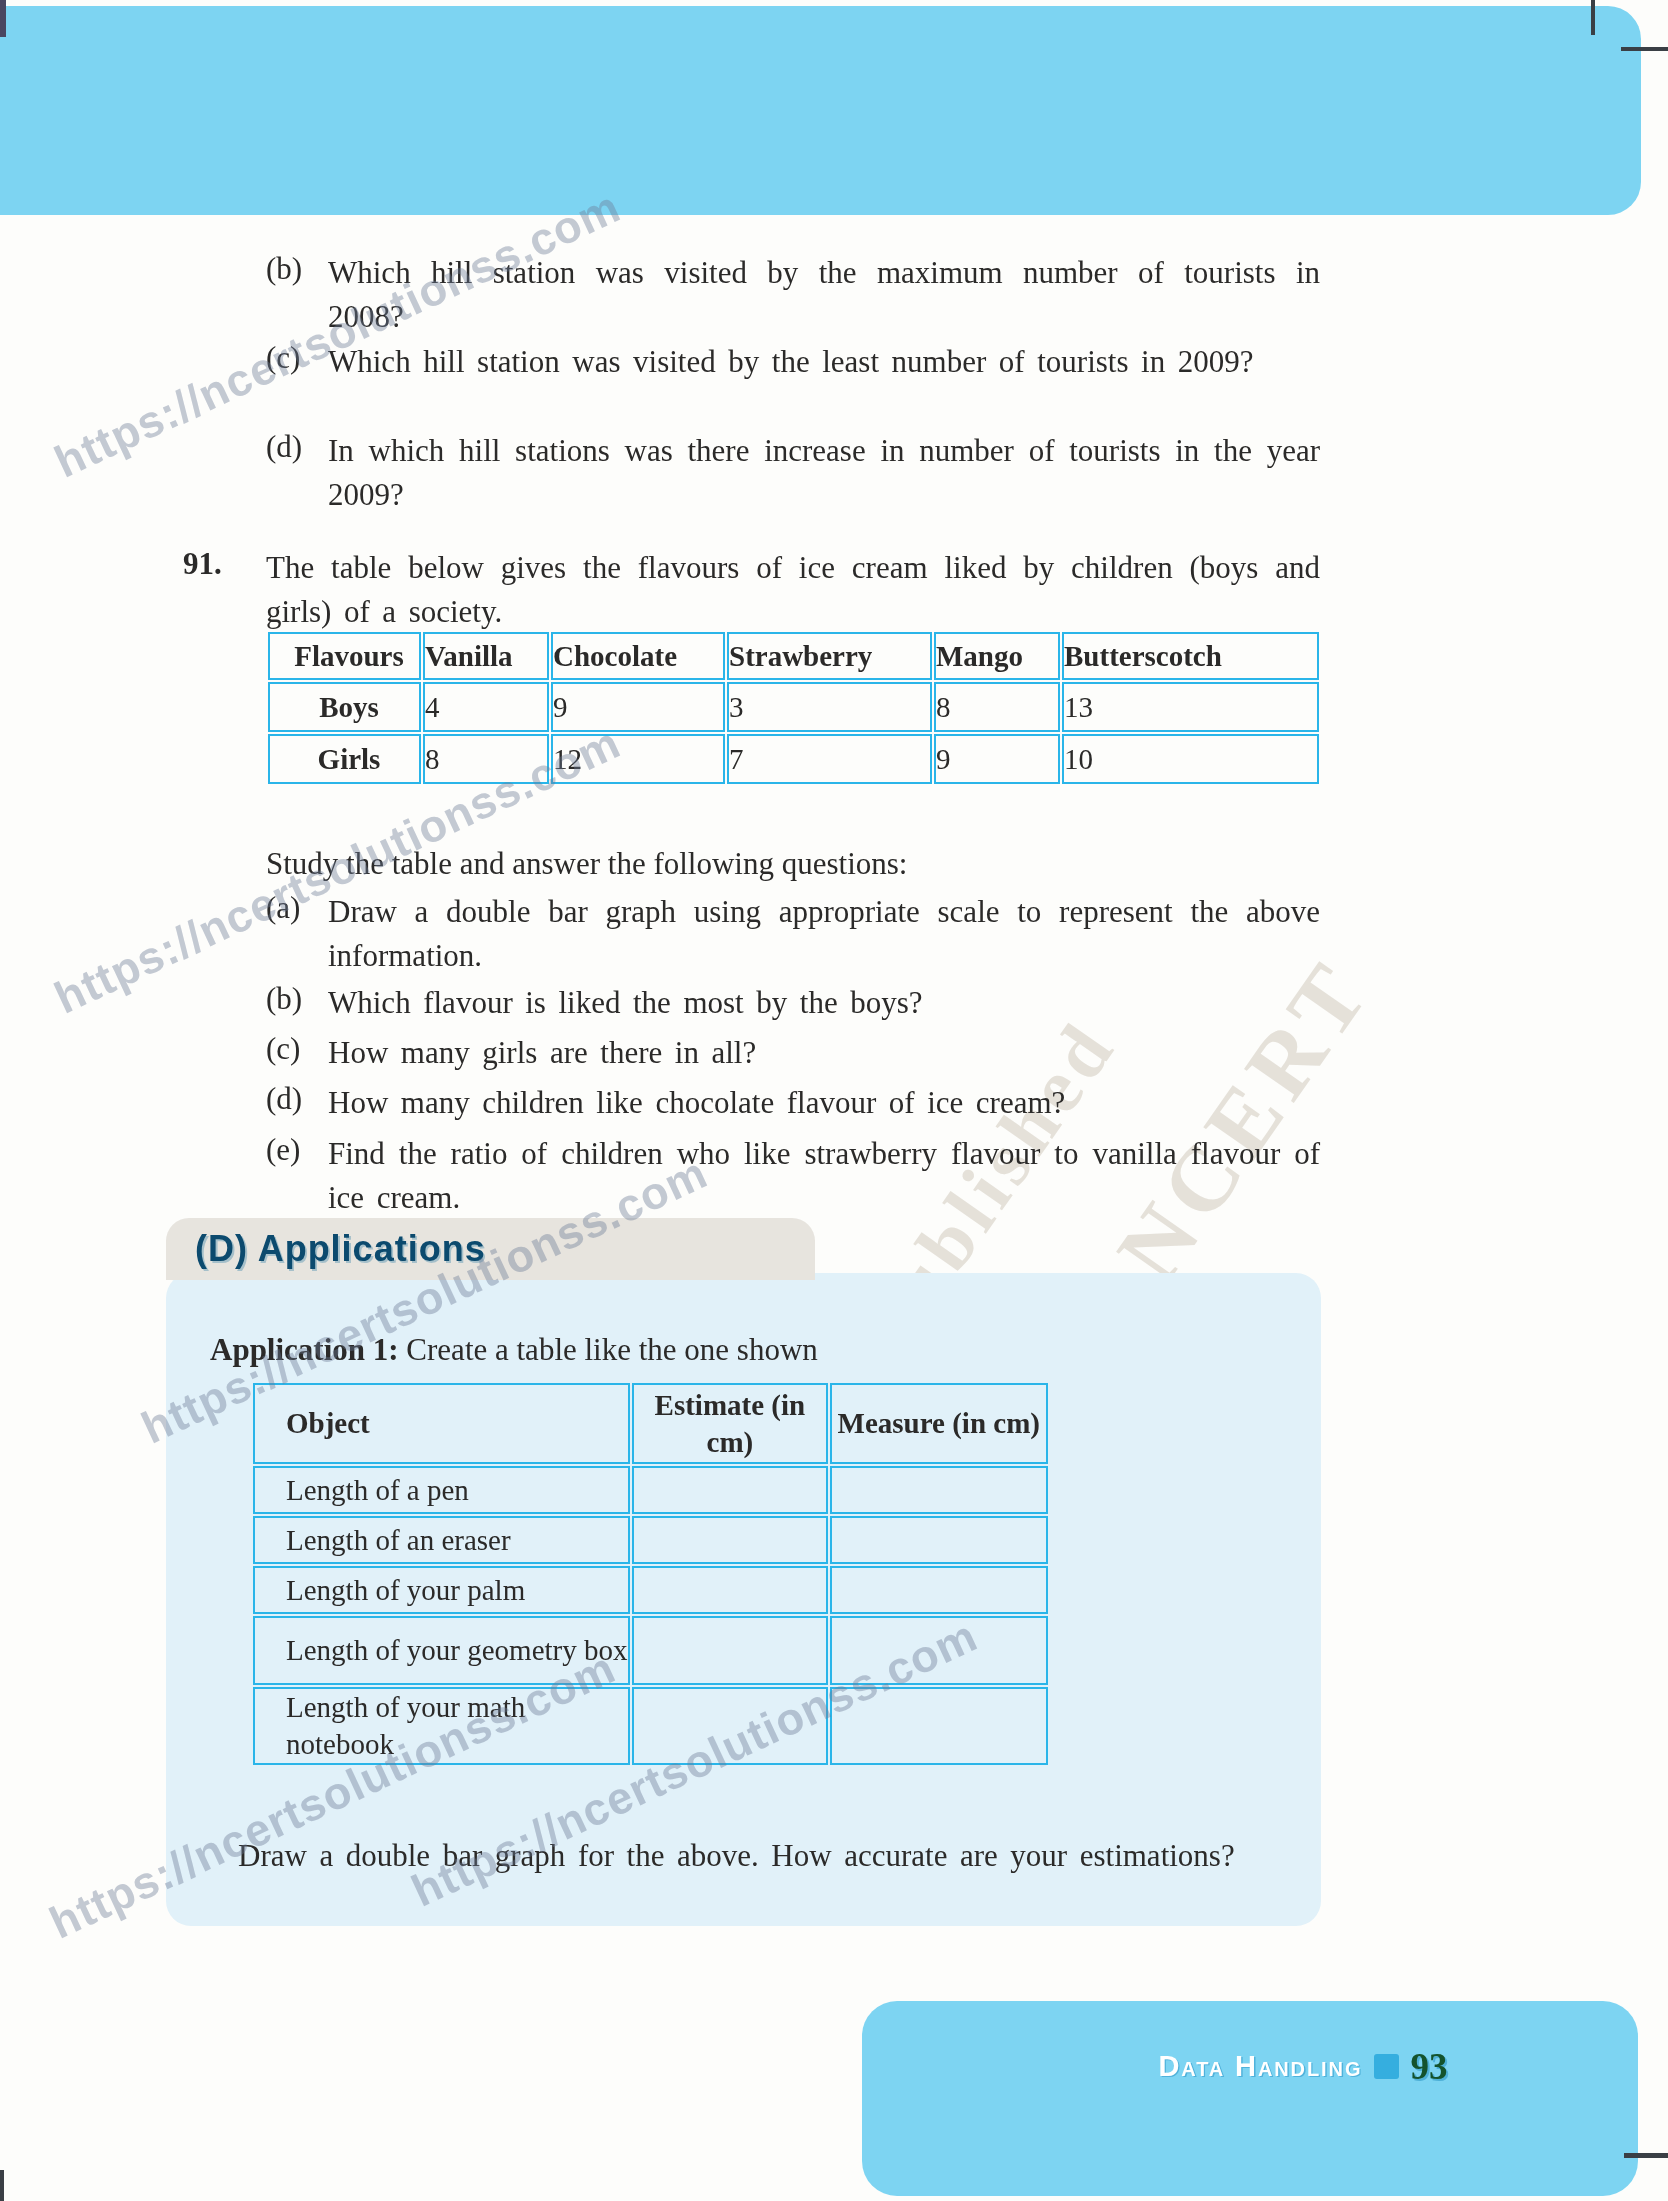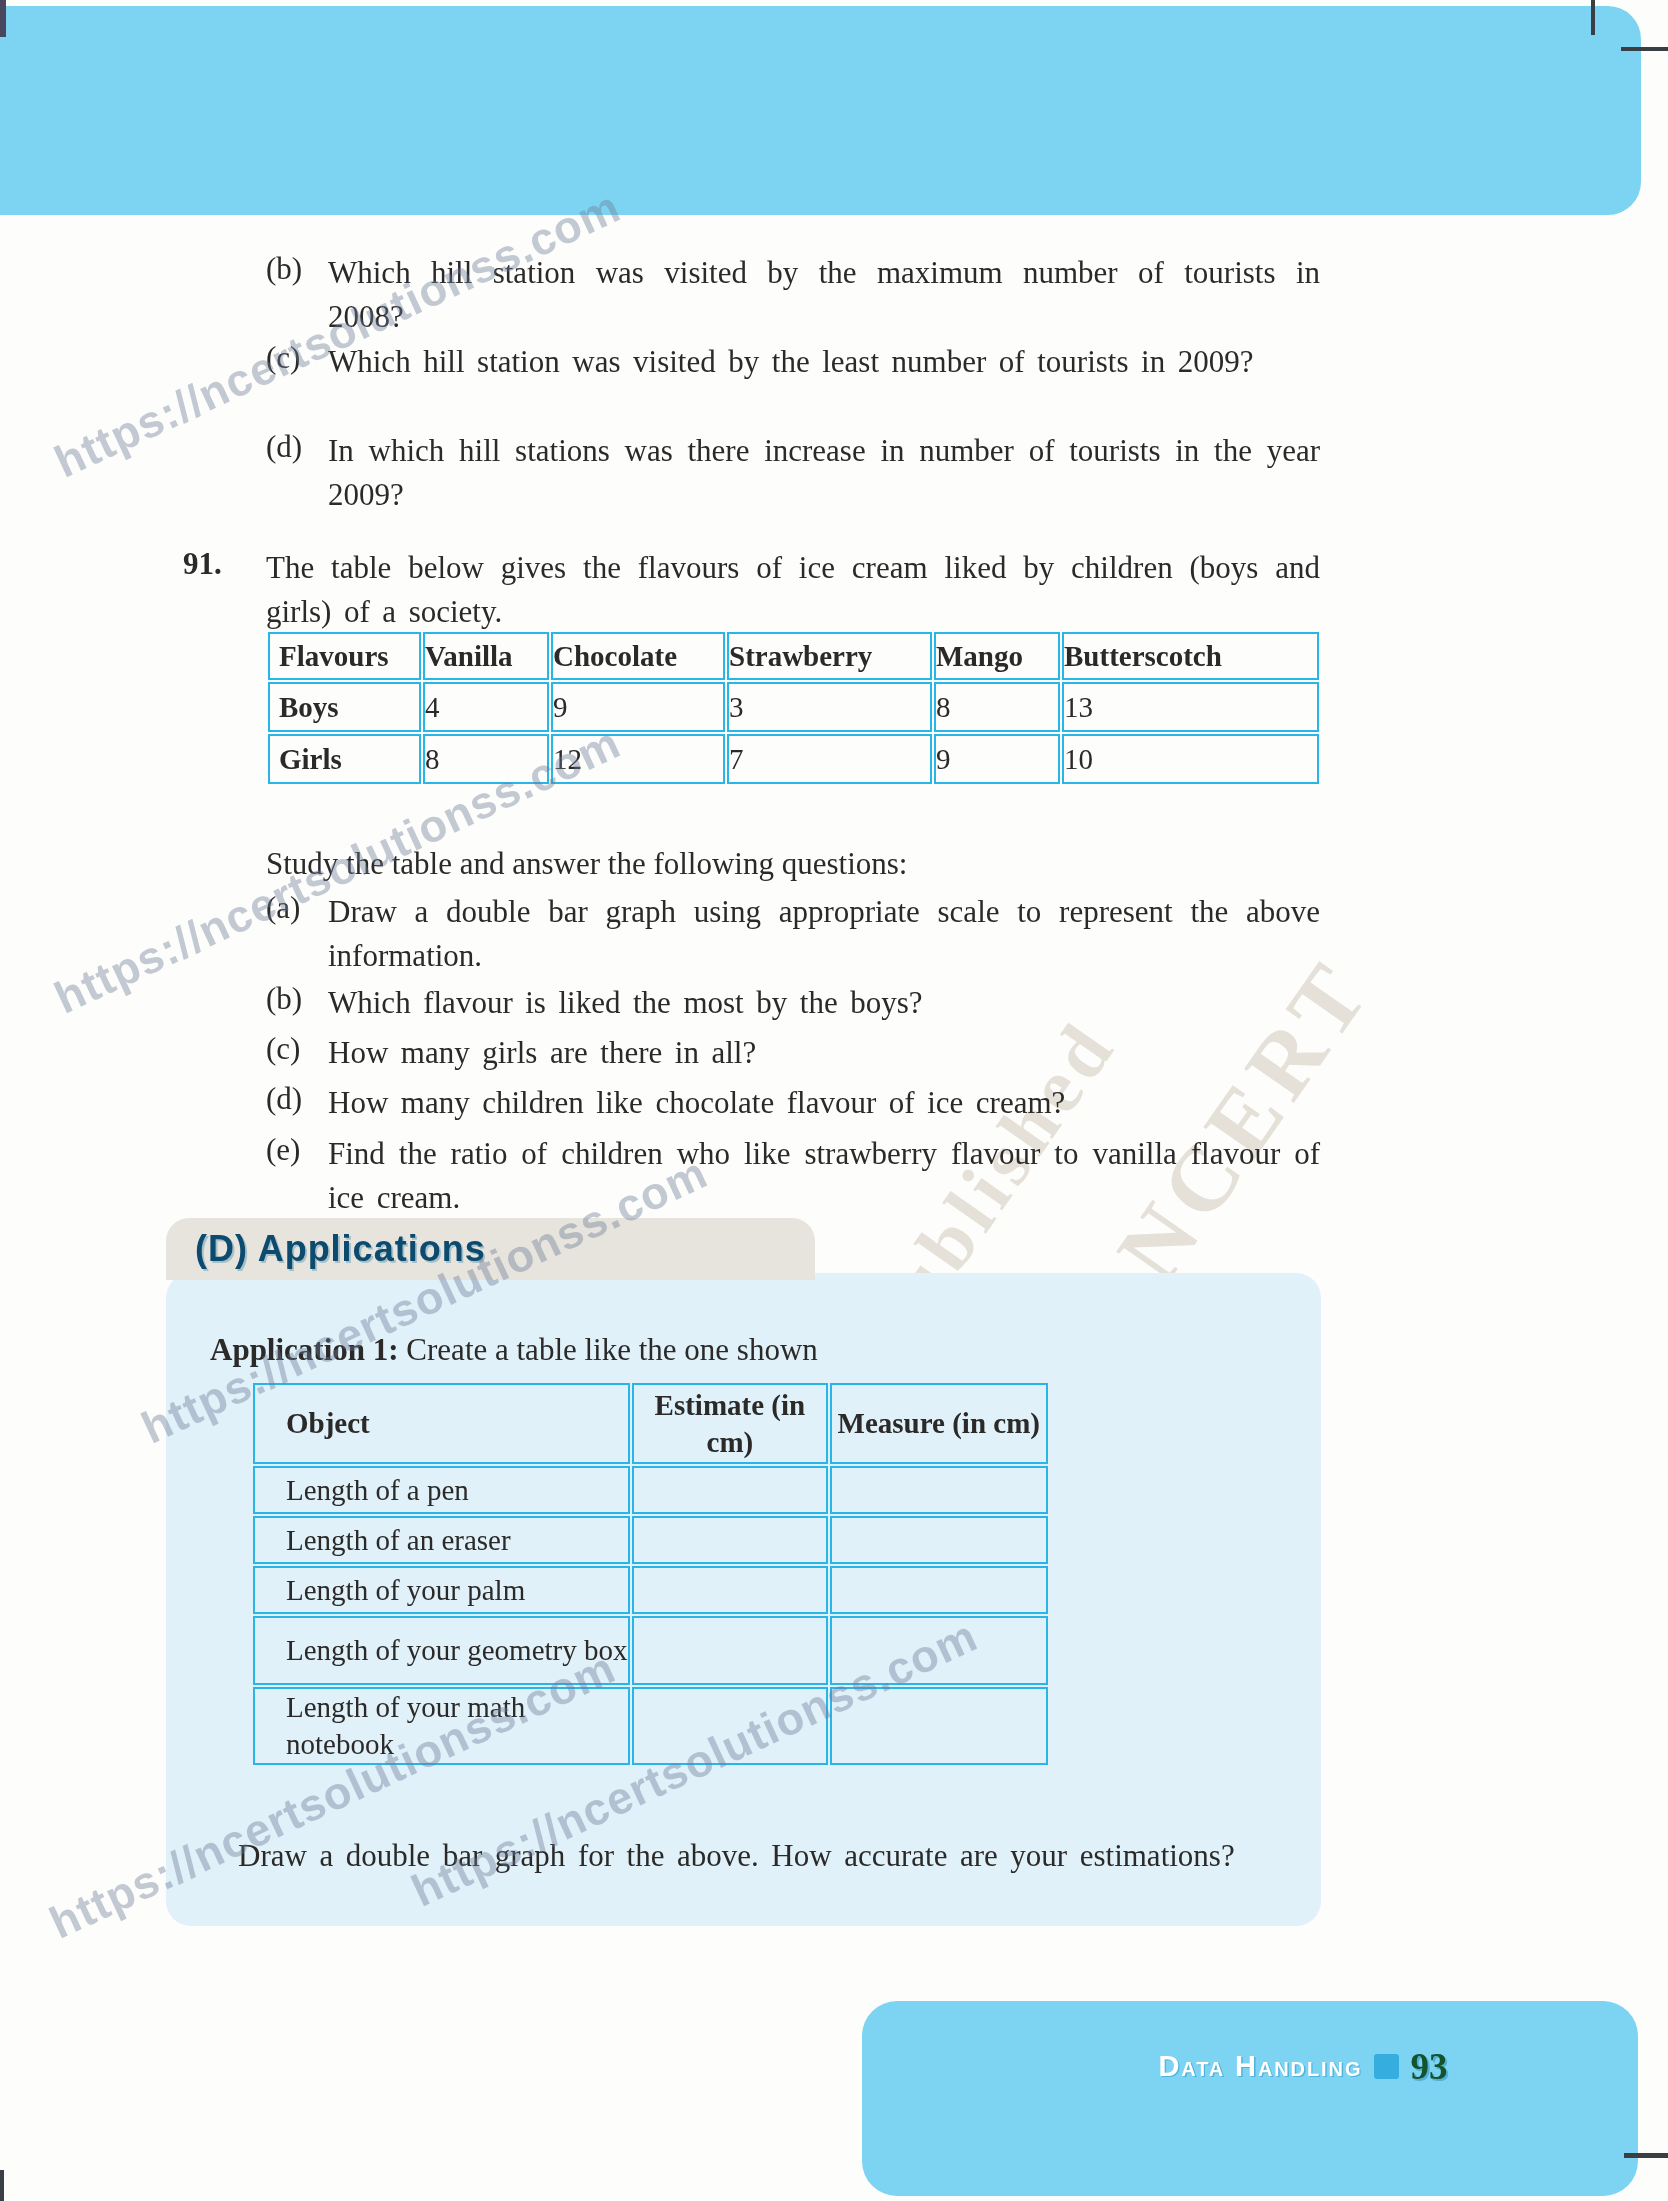--- a/index.html
+++ b/index.html
@@ -40,21 +40,21 @@
   .flv-table {
     position:absolute; left:266px; top:630px; width:1054px; z-index:3;
     border-collapse:separate; border-spacing:2.9px; table-layout:fixed;
   }
   .flv-table td {
     border:2.9px solid #2ab5e9; font-size:29px; text-align:left;
     vertical-align:middle; background:transparent;
   }
   .flv-table tr.hdr td { font-weight:bold; height:48px; }
   .flv-table tr.dat td { height:50px; }
-  .flv-table td.lft { text-align:left; padding-left:9px; font-weight:bold; }
+  .flv-table td.lft { text-align:center; padding-left:9px; font-weight:bold; }
   .flv-table col:nth-child(1){width:153px;} .flv-table col:nth-child(2){width:126px;}
   .flv-table col:nth-child(3){width:174px;} .flv-table col:nth-child(4){width:205px;}
   .flv-table col:nth-child(5){width:126px;} .flv-table col:nth-child(6){width:257px;}
   
   .apps-tab {
     position:absolute; left:166px; top:1218px; width:649px; height:62px;
     background:#e7e4de; border-radius:23px 23px 0 0; z-index:3;
     display:flex; align-items:center; padding-left:29px;
   }
   .apps-tab span {

